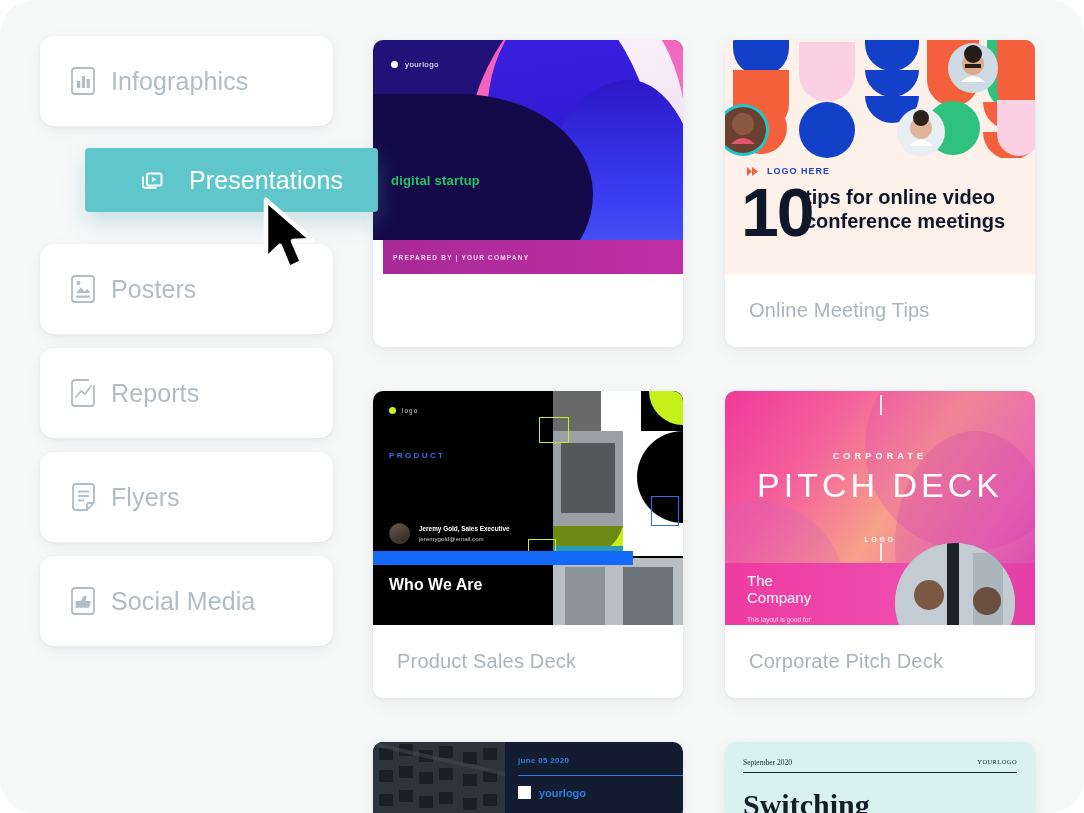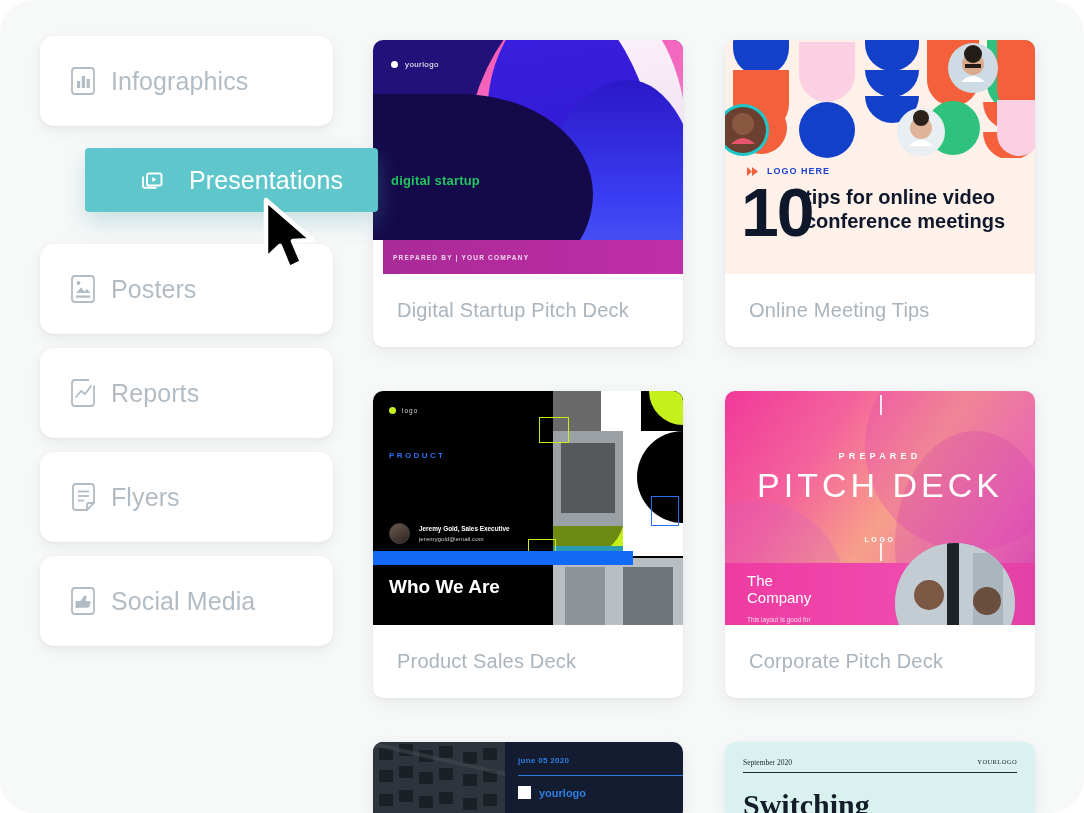--- a/index.html
+++ b/index.html
@@ -187,21 +187,21 @@
   .t3 .logo { position:absolute; left:16px; top:16px; display:flex; align-items:center; gap:6px; }
   .t3 .logo .dot { width:7px;height:7px;border-radius:50%;background:#c6f01c; }
   .t3 .logo span { color:#cfd3cf; font-size:6.5px; letter-spacing:1px; }
   .t3 .kick { position:absolute; left:16px; top:60px; color:#2b6ff5; font-size:8px; font-weight:bold; letter-spacing:2.4px; }
   .t3 .title { position:absolute; left:14px; top:70px; color:#fff; font-size:26px; font-weight:bold; letter-spacing:-.3px; }
   .t3 .person { position:absolute; left:16px; top:132px; display:flex; align-items:center; gap:9px; }
   .t3 .avatar { width:21px;height:21px;border-radius:50%;background:linear-gradient(150deg,#6b5a4c,#2c2420); border:1px solid #444; }
   .t3 .pname { color:#fff; font-size:6.4px; font-weight:bold; line-height:1.55; }
   .t3 .pmail { color:#c9cdd1; font-size:6.2px; line-height:1.55; }
   .t3 .bluebar { position:absolute; left:0; top:160px; width:260px; height:14px; background:#1169f5; }
-  .t3 .who { position:absolute; left:16px; top:185px; color:#fff; font-size:19px; font-weight:bold; }
+  .t3 .who { position:absolute; left:16px; top:185px; color:#fff; font-size:16px; font-weight:bold; }
   .t3 .sqgreen { position:absolute; left:166px; top:26px; width:30px; height:26px; border:1.4px solid #c6f01c; }
   .t3 .sqblue { position:absolute; right:4px; top:105px; width:28px; height:30px; border:1.4px solid #2b6ff5; }
   .t3 .sqgreen2 { position:absolute; left:155px; top:148px; width:28px; height:24px; border:1.4px solid #c6f01c; }
 
   
   .t4 { background: linear-gradient(125deg,#f0399a 0%, #f4629c 28%, #f7a08a 52%, #ec74b4 78%, #d944ab 100%); }
   .t4 .c1 { position:absolute; right:-40px; top:-50px; width:210px; height:210px; border-radius:50%; background:rgba(226,70,180,.30); }
   .t4 .c2 { position:absolute; left:-60px; top:110px; width:180px; height:180px; border-radius:50%; background:rgba(210,90,190,.25); }
   .t4 .c3 { position:absolute; right:-20px; top:40px; width:160px; height:230px; border-radius:50%; background:rgba(200,50,170,.22); }
   .t4 .tick { position:absolute; left:50%; top:4px; width:1.5px; height:20px; background:rgba(255,255,255,.85); }
@@ -331,21 +331,20 @@
         <div class="logo">
           <span class="dot"></span>
           <span>yourlogo</span>
         </div>
         <div class="kicker">digital startup</div>
         <div class="leftstrip"></div>
         <div class="footband">
           <span>PREPARED BY   |   YOUR COMPANY</span>
         </div>
       </div>
-      <div class="card-title">Digital Startup Pitch Deck</div>
     </div>
 
     <div class="card">
       <div class="thumb t2">
         <svg class="shapes" viewBox="0 0 310 118">
           <rect x="0" y="0" width="310" height="118" fill="#fdf1ea"></rect>
           <path d="M8 0 h56 v8 a28 28 0 0 1 -56 0 Z" fill="#1340c9"></path>
           <rect x="8" y="30" width="56" height="34" fill="#f4603c"></rect>
           <path d="M8 64 h56 v0 a28 28 0 0 1 -56 0 Z" fill="#f4603c"></path>
           <circle cx="36" cy="88" r="26" fill="#f4603c"></circle>
@@ -436,21 +435,21 @@
       <div class="card-title">Product Sales Deck</div>
     </div>
 
     <div class="card">
       <div class="thumb t4">
         <div class="c1"></div>
         <div class="c2"></div>
         <div class="c3"></div>
         <div class="tick"></div>
         <div class="tick2"></div>
-        <div class="kick">PREPARED</div>
+        <div class="kick">CORPORATE</div>
         <div class="title">PITCH DECK</div>
         <div class="logo">LOGO</div>
         <div class="band"></div>
         <div class="photo">
           <svg viewBox="0 0 120 120" width="120" height="120">
             <rect width="120" height="120" fill="#c3ccd3"></rect>
             <rect x="52" y="0" width="12" height="120" fill="#1d2428"></rect>
             <rect x="78" y="10" width="30" height="80" fill="#aab5bd"></rect>
             <circle cx="34" cy="52" r="15" fill="#7b5844"></circle>
             <path d="M10 110 q24 -36 48 0 z" fill="#6d7a85"></path>

